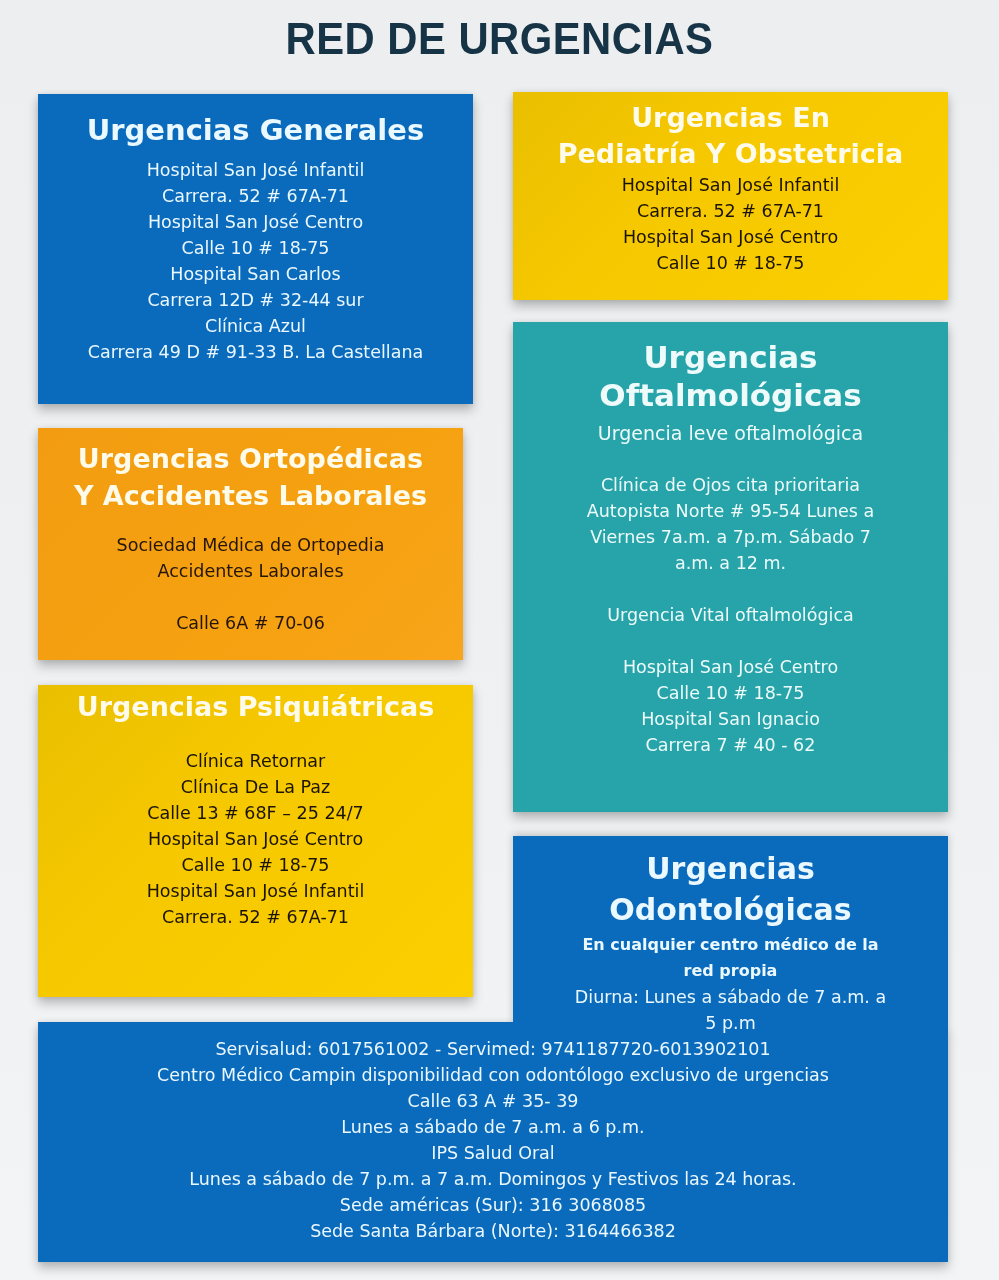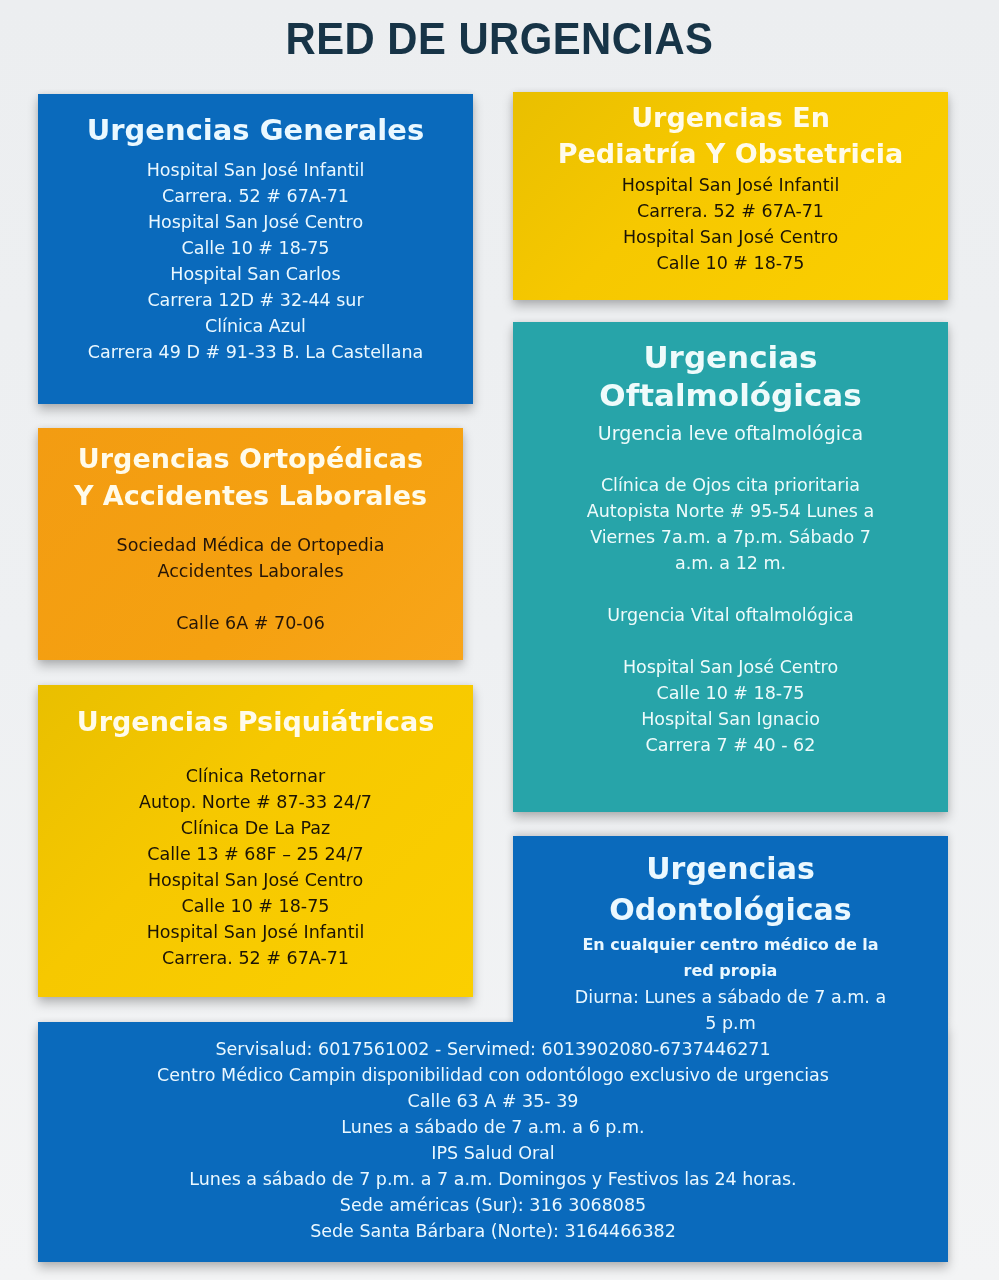--- a/index.html
+++ b/index.html
@@ -37,21 +37,21 @@
   #box-pediatria { left:513px; top:92px; width:435px; height:208px; padding-top:8px; }
   #box-pediatria .h { font-size:27px; line-height:36px; margin-bottom:0; }
 
   #box-ortopedicas { left:38px; top:428px; width:425px; height:232px; padding-top:12px; }
   #box-ortopedicas .h { font-size:27px; line-height:37px; margin-bottom:18px; }
 
   #box-oftalmo { left:513px; top:322px; width:435px; height:490px; padding-top:16px; }
   #box-oftalmo .h { font-size:31px; line-height:38px; margin-bottom:6px; }
   #box-oftalmo .sub { font-size:19px; font-weight:normal; line-height:26px; }
 
-  #box-psiq { left:38px; top:685px; width:435px; height:312px; padding-top:18px; }
+  #box-psiq { left:38px; top:685px; width:435px; height:312px; padding-top:3px; }
   #box-psiq .h { font-size:27px; line-height:38px; margin-bottom:22px; }
 
   #box-odonto-top { left:513px; top:836px; width:435px; height:200px; padding-top:12px; box-shadow:none; }
   #box-odonto-bottom { left:38px; top:1022px; width:910px; height:240px; padding-top:14px; }
   #odonto-shadow { position:absolute; left:513px; top:836px; width:435px; height:190px; box-shadow: 0 -2px 8px rgba(0,0,0,0.2); }
   #box-odonto-top .h { font-size:30px; line-height:41px; margin-bottom:2px; }
   #box-odonto-top .sub { font-size:16px; font-weight:bold; line-height:26px; }
   #box-odonto-bottom .line { font-size:17.5px; line-height:26px; }
 </style>
 </head>
@@ -109,36 +109,35 @@
   <div class="gap"></div>
   <div class="line b">Hospital San José Centro</div>
   <div class="line n">Calle 10 # 18-75</div>
   <div class="line b">Hospital San Ignacio</div>
   <div class="line n">Carrera 7 # 40 - 62</div>
 </div>
 
 <div class="box yellow" id="box-psiq">
   <div class="h h-light">Urgencias Psiquiátricas</div>
   <div class="line b">Clínica Retornar</div>
-  <div class="line n">Autop. Norte # 87-33 24/7</div>
   <div class="line b">Clínica De La Paz</div>
   <div class="line n">Calle 13 # 68F – 25 24/7</div>
   <div class="line b">Hospital San José Centro</div>
   <div class="line n">Calle 10 # 18-75</div>
   <div class="line b">Hospital San José Infantil</div>
   <div class="line n">Carrera. 52 # 67A-71</div>
 </div>
 
 <div id="odonto-shadow"></div>
 <div class="box blue" id="box-odonto-bottom">
   <div class="line">
     <span class="b">Servisalud:</span>
     <span class="n">6017561002 -</span>
     <span class="b">Servimed:</span>
-    <span class="n">6013902080-6737446271</span>
+    <span class="n">9741187720-6013902101</span>
   </div>
   <div class="line b">Centro Médico Campin disponibilidad con odontólogo exclusivo de urgencias</div>
   <div class="line n">Calle 63 A # 35- 39</div>
   <div class="line n">Lunes a sábado de 7 a.m. a 6 p.m.</div>
   <div class="line b">IPS Salud Oral</div>
   <div class="line n">Lunes a sábado de 7 p.m. a 7 a.m. Domingos y Festivos las 24 horas.</div>
   <div class="line">
     <span class="b">Sede américas (Sur):</span>
     <span class="n">316 3068085</span>
   </div>

